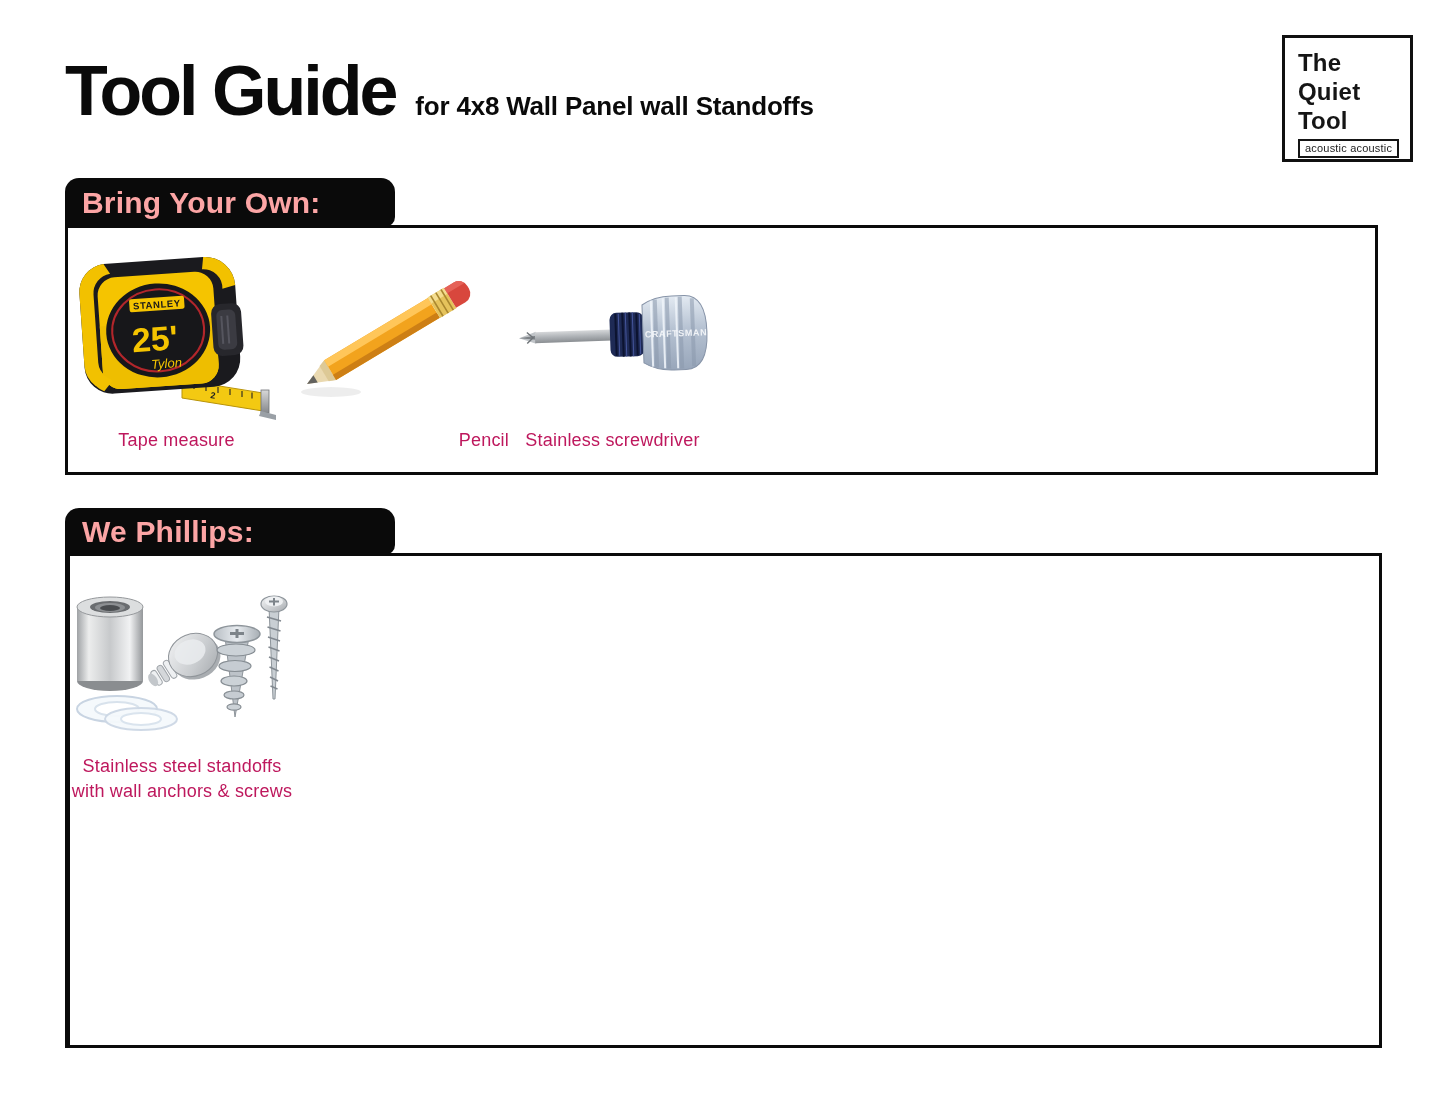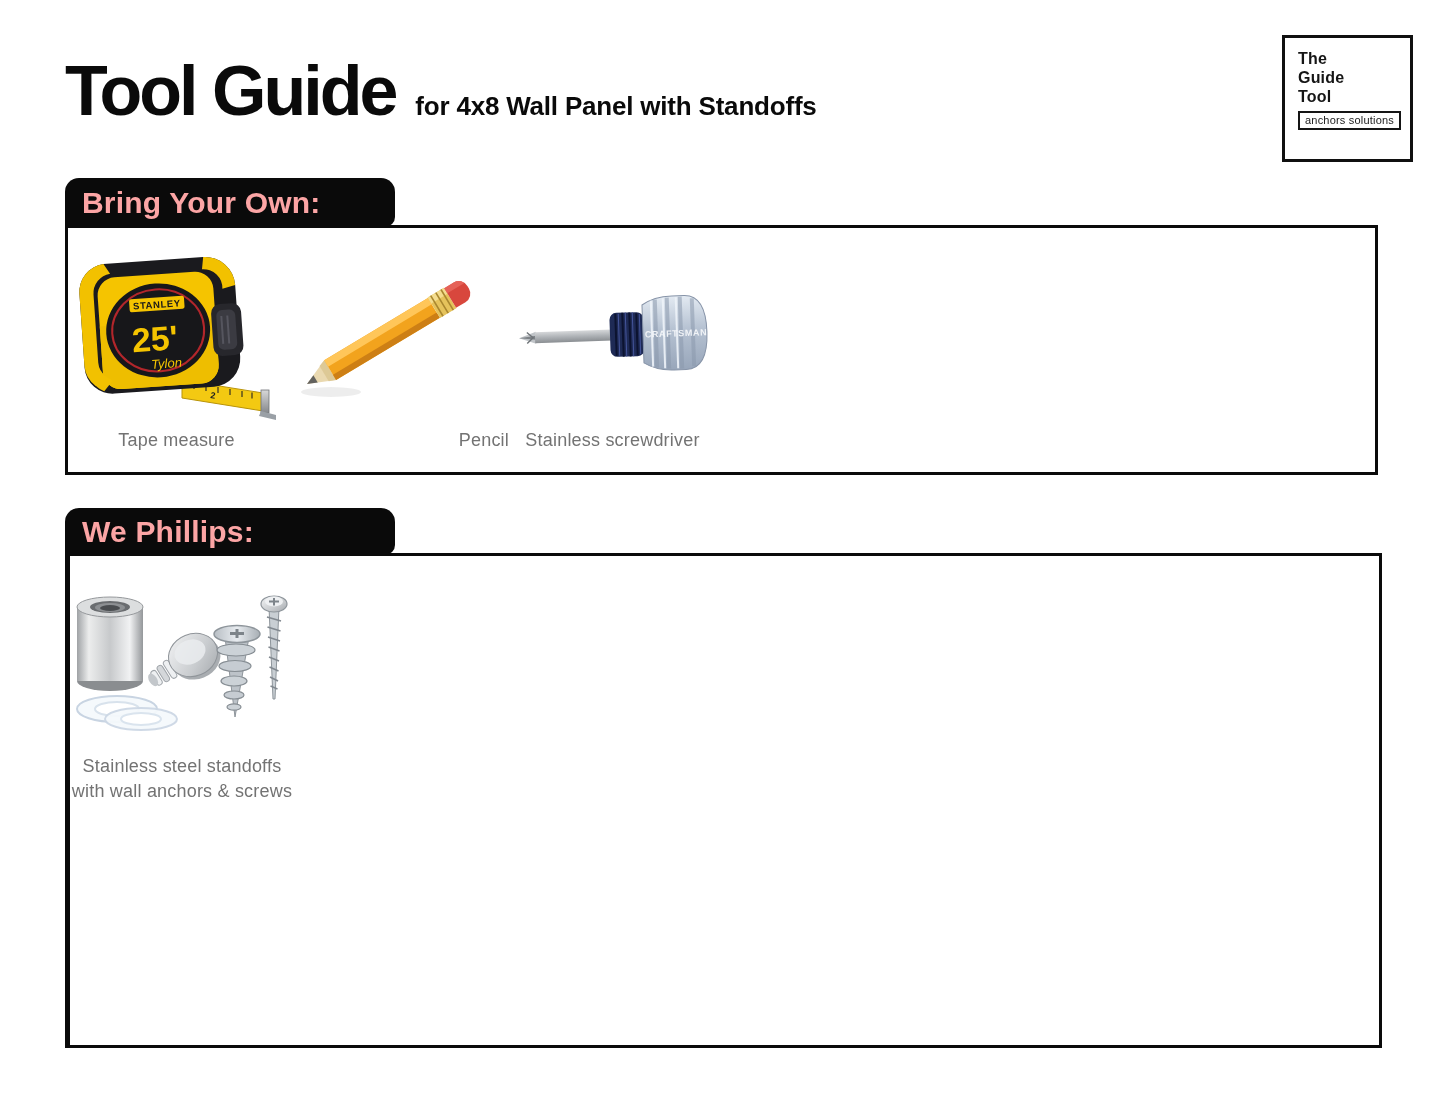--- a/index.html
+++ b/index.html
@@ -41,21 +41,21 @@
     position: absolute;
     left: 1282px;
     top: 35px;
     width: 131px;
     height: 127px;
     border: 3px solid #101010;
     background: #ffffff;
     padding: 11px 8px 8px 13px;
   }
   .logo-line {
-    font-size: 16px;
+    font-size: 24px;
     font-weight: 800;
     line-height: 1.2;
     letter-spacing: 0.2px;
     color: #151515;
   }
   .logo-tagline {
     display: inline-block;
     border: 2px solid #151515;
     font-size: 11px;
     font-weight: 400;
@@ -103,45 +103,45 @@
   }
   .tool-art {
     height: 186px;
     display: flex;
     align-items: center;
     justify-content: center;
   }
   .tool-caption {
     font-size: 18px;
     line-height: 24px;
-    color: #737373;
+    color: #be185d;
     letter-spacing: 0.2px;
     white-space: nowrap;
   }
   .item-tape        { left: -4px;  top: 14px; }
   .item-pencil      { left: 216px; top: 14px; text-align: right; }
   .item-screwdriver { left: 432px; top: 14px; }
   .item-standoffs   { left: -8px;  top: 12px; width: 240px; }
   .tool-caption.two-line { font-size: 18px; line-height: 25px; }
 </style>
 </head>
 <body>
 
 <div class="page">
 
   <div class="header-row">
     <div class="page-title">Tool Guide</div>
-    <div class="page-subtitle">for 4x8 Wall Panel with Standoffs</div>
+    <div class="page-subtitle">for 4x8 Wall Panel wall Standoffs</div>
   </div>
 
   <div class="logo">
     <div class="logo-line">The</div>
-    <div class="logo-line">Guide</div>
+    <div class="logo-line">Quiet</div>
     <div class="logo-line">Tool</div>
-    <div class="logo-tagline">anchors solutions</div>
+    <div class="logo-tagline">acoustic acoustic</div>
   </div>
 
   <div class="tab tab-1">Bring Your Own:</div>
 
   <div class="panel-box box-1">
 
     <div class="tool-item item-tape">
       <div class="tool-art">
         <svg width="205" height="170" viewBox="0 0 205 170">
           <defs>

